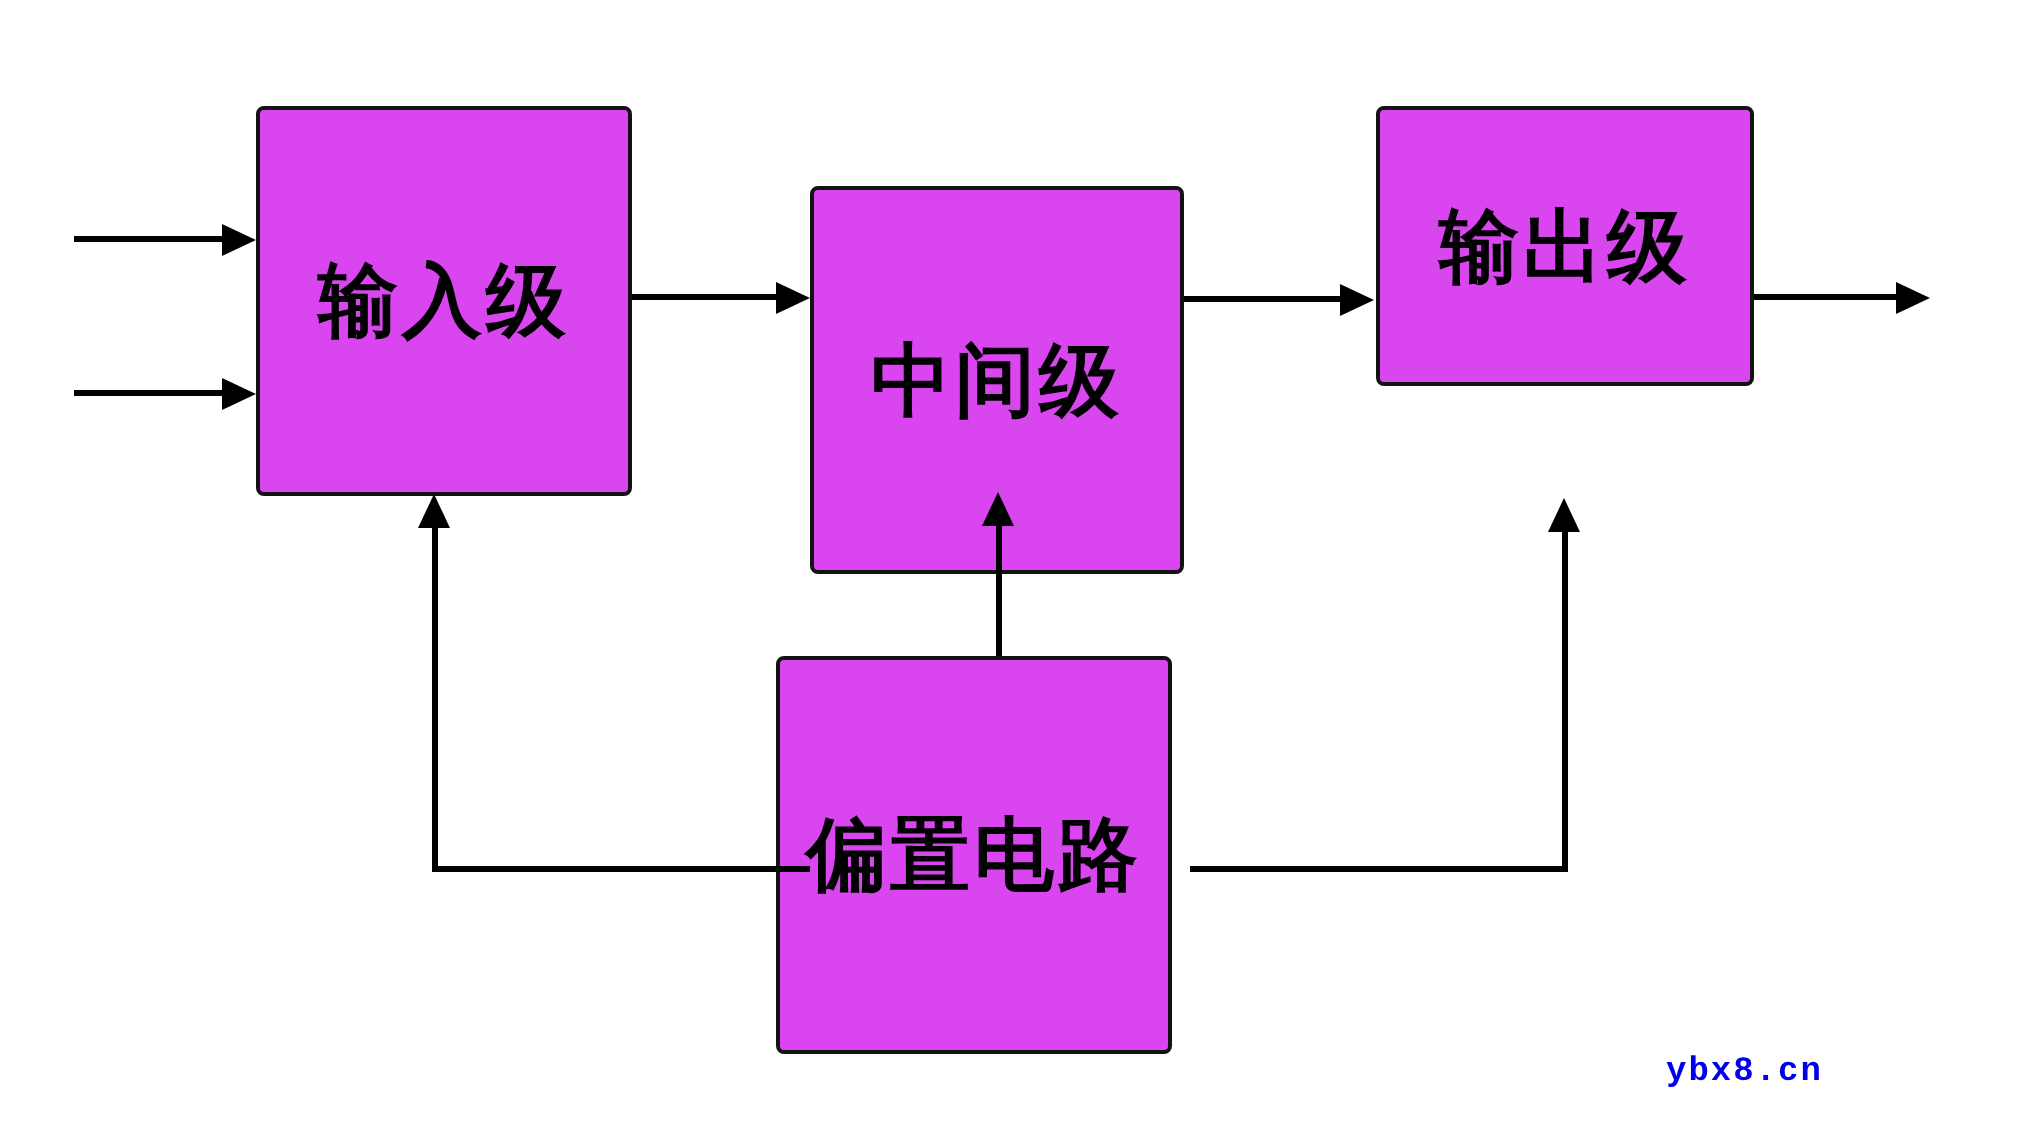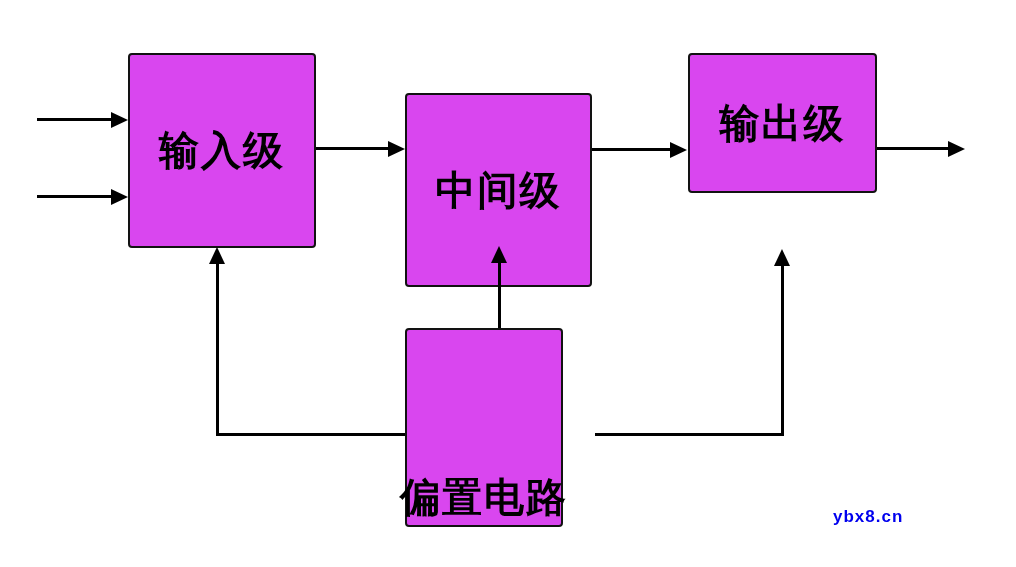--- a/index.html
+++ b/index.html
@@ -57,33 +57,33 @@
   .terminal-label {
     position: absolute;
     font-size: 28px;
     font-weight: bold;
     color: #000000;
     white-space: nowrap;
   }
   .watermark {
     position: absolute;
     left: 833px;
-    top: 507px;
-    font-family: Liberation Sans, sans-serif;
+    top: 527px;
+    font-family: Liberation Mono, monospace;
     font-size: 17px;
     font-weight: bold;
     letter-spacing: 1px;
     white-space: nowrap;
   }
 
   
   #node-input   { left: 128px; top: 53px;  width: 188px; height: 195px; }
   #node-middle  { left: 405px; top: 53px;  width: 187px; height: 194px; margin-top: 40px; }
   #node-output  { left: 688px; top: 53px;  width: 189px; height: 140px; }
-  #node-bias    { left: 405px; top: 328px; width: 158px; height: 199px; align-items: flex-end; }
+  #node-bias    { left: 388px; top: 328px; width: 198px; height: 199px; }
 </style>
 </head>
 <body>
 
 <div class="stage">
 
   <div class="hline" style="left:37px; top:118px; width:76px;"></div>
   <div class="arrow-right" style="left:111px; top:112px;"></div>
   <div class="hline" style="left:37px; top:195px; width:76px;"></div>
   <div class="arrow-right" style="left:111px; top:189px;"></div>

